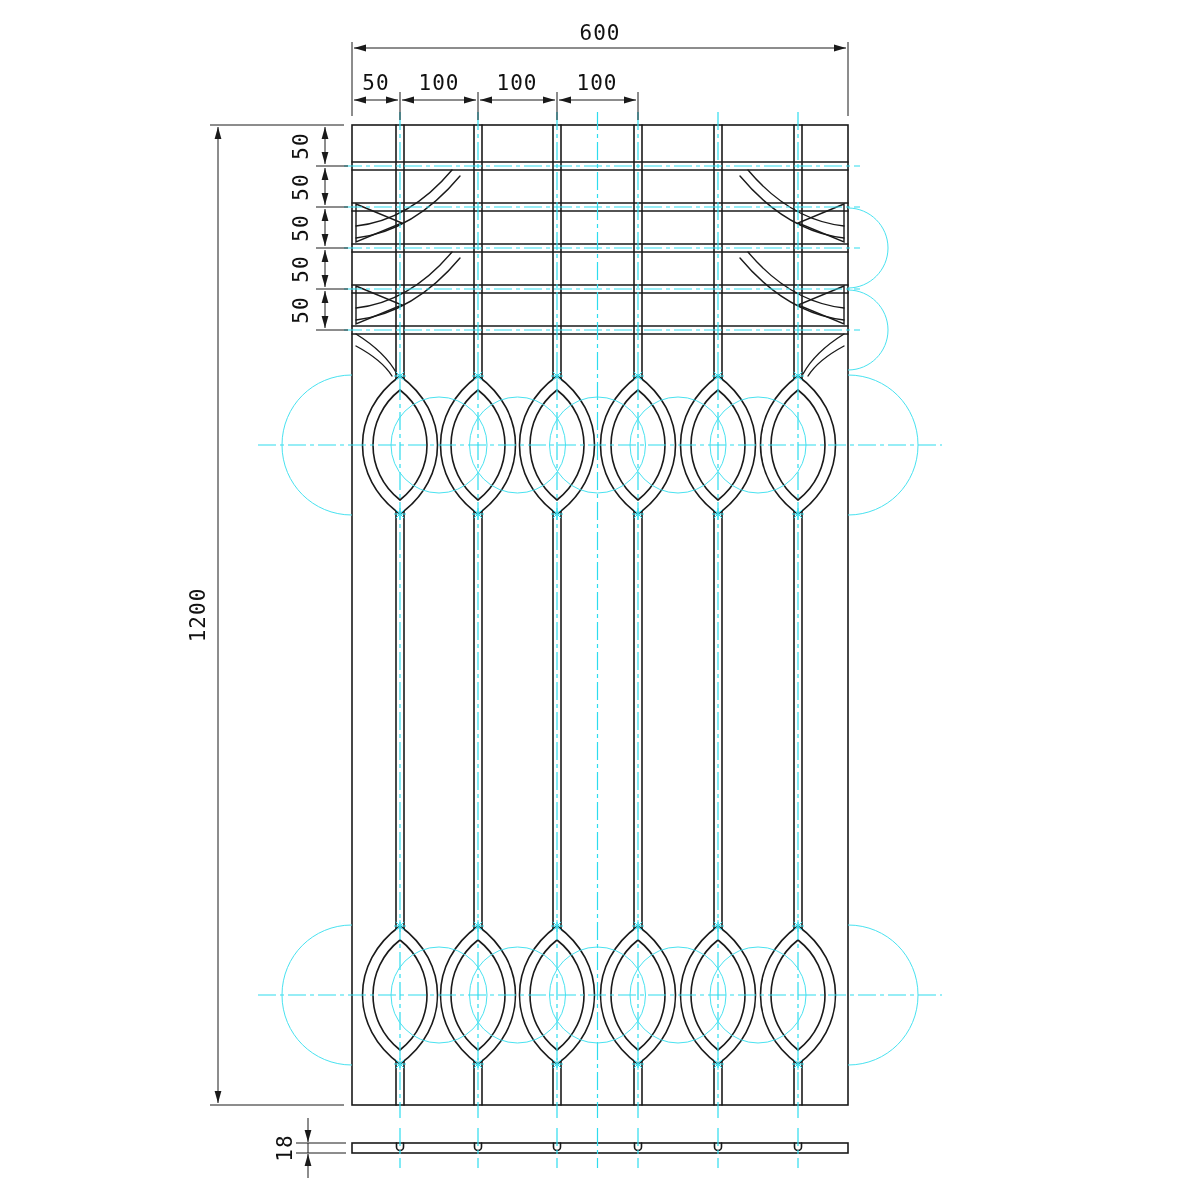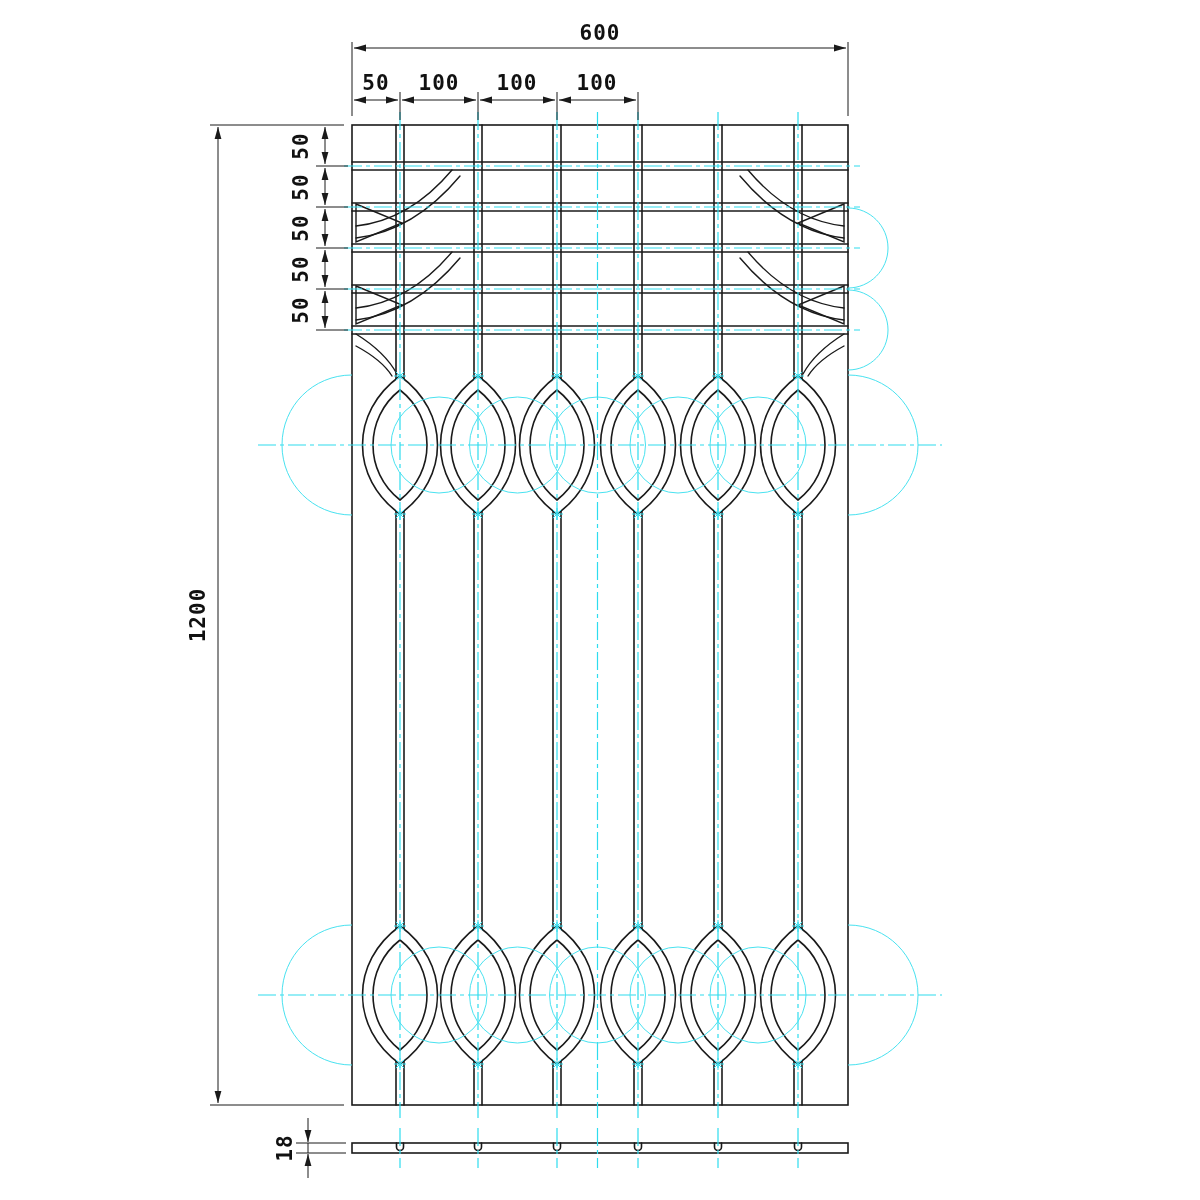--- a/index.html
+++ b/index.html
@@ -1,16 +1,16 @@
 <!DOCTYPE html>
 <html><head>
 <meta charset="utf-8">
 <style>
   html,body{margin:0;padding:0;background:#ffffff;}
-  .stage{position:relative;width:1200px;height:1200px;background:#ffffff;overflow:hidden;font-weight:bold;}
+  .stage{position:relative;width:1200px;height:1200px;background:#ffffff;overflow:hidden;}
   .blk{stroke:#1a1a1a;stroke-width:1.6;fill:none;stroke-linecap:round;}
   .blk-open{stroke:#1a1a1a;stroke-width:1.4;fill:none;stroke-linecap:round;}
   .mask{stroke:#1a1a1a;stroke-width:1.6;fill:#ffffff;}
   .cyn-dash{stroke:#2edcee;stroke-width:1.2;fill:none;stroke-dasharray:18 4 4 4;}
   .cyn-thin{stroke:#49e2f0;stroke-width:1;fill:none;}
   .dim{stroke:#1a1a1a;stroke-width:1;fill:none;}
   text.dim-t{fill:#111111;font-family:"DejaVu Sans Mono",monospace;font-size:21px;text-anchor:middle;letter-spacing:1px;}
 </style>
 </head>
 <body>

